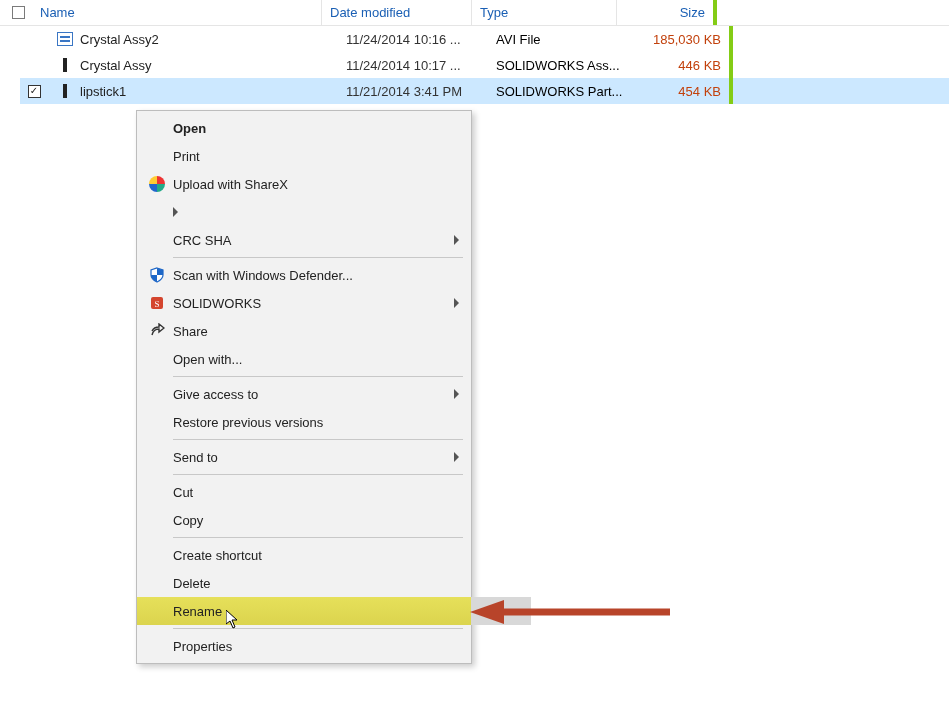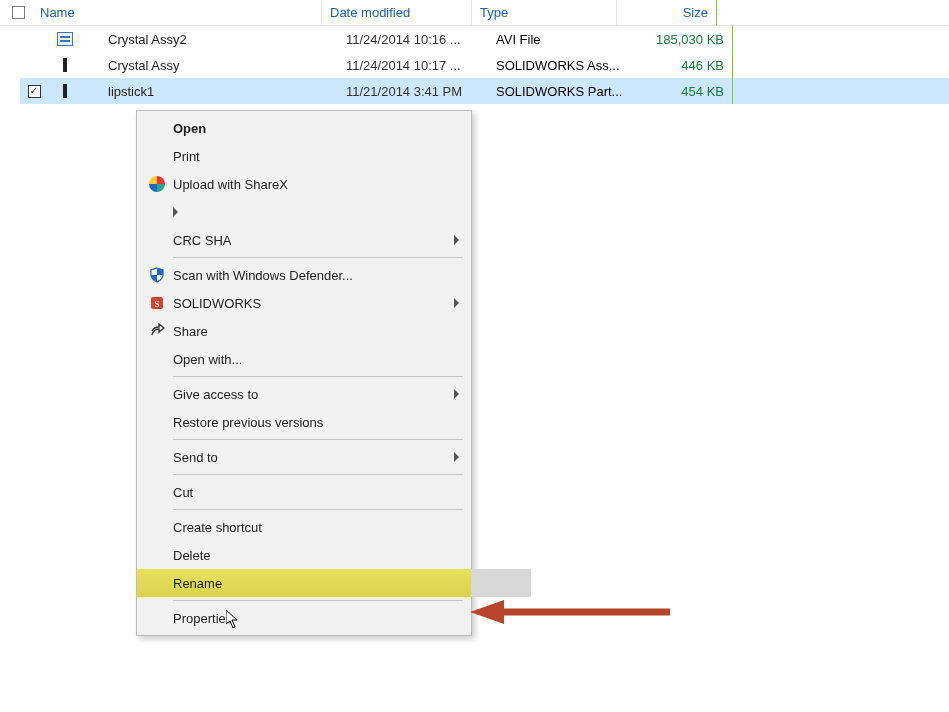--- a/index.html
+++ b/index.html
@@ -27,42 +27,42 @@
       align-items: center;
       border-right: 1px solid #e5e5e5;
       padding: 0 8px;
       height: 100%;
     }
     
     .col-check { width: 28px; padding: 0 4px; border-right: none; justify-content: center; }
     .col-name  { width: 290px; }
     .col-date  { width: 150px; }
     .col-type  { width: 145px; }
-    .col-size  { width: 100px; border-right: 1px solid #84cc16; }
+    .col-size  { width: 100px; border-right: 4px solid #84cc16; }
     .col-size.header-cell, .col-size-data { text-align: right; justify-content: flex-end; }
     .header-checkbox {
       width: 13px; height: 13px;
       border: 1px solid #7a7a7a;
       background: #fff;
     }
     
     .file-list { padding-left: 20px; }
     .file-row {
       display: flex;
       align-items: center;
       height: 26px;
       font-size: 13px;
       color: #222;
     }
-    .file-row .cell { display:flex; align-items:center; padding: 0 8px; height:100%;gap:28px; }
+    .file-row .cell { display:flex; align-items:center; padding: 0 8px; height:100%; }
     .file-row .col-check { width: 28px; justify-content:center; padding:0 4px;}
     .file-row .col-name  { width: 290px; }
     .file-row .col-date  { width: 150px; color:#333; }
     .file-row .col-type  { width: 145px; color:#000000; }
-    .file-row .col-size  { width: 100px; text-align:right; justify-content:flex-end; color:#15803d;}
+    .file-row .col-size  { width: 100px; text-align:right; justify-content:flex-end; color:#c2410c;}
     .file-row.selected { background: #cce8ff; }
     .row-checkbox {
       width: 13px; height: 13px;
       border: 1px solid #333;
       background:#fff;
       display:flex; align-items:center; justify-content:center;
       font-size: 10px; line-height:1;
     }
     .row-checkbox.checked::after { content:"✓"; color:#222; }
     .file-icon {
@@ -271,20 +271,24 @@
     <div class="menu-item">
       <span class="menu-icon"></span>
       <span class="menu-label">Send to</span>
       <span class="submenu-arrow"></span>
     </div>
     <div class="menu-sep"></div>
     <div class="menu-item">
       <span class="menu-icon"></span>
       <span class="menu-label">Cut</span>
     </div>
+    <div class="menu-item">
+      <span class="menu-icon"></span>
+      <span class="menu-label">Copy</span>
+    </div>
     <div class="menu-sep"></div>
     <div class="menu-item">
       <span class="menu-icon"></span>
       <span class="menu-label">Create shortcut</span>
     </div>
     <div class="menu-item">
       <span class="menu-icon"></span>
       <span class="menu-label">Delete</span>
     </div>
     <div class="menu-item highlighted">

